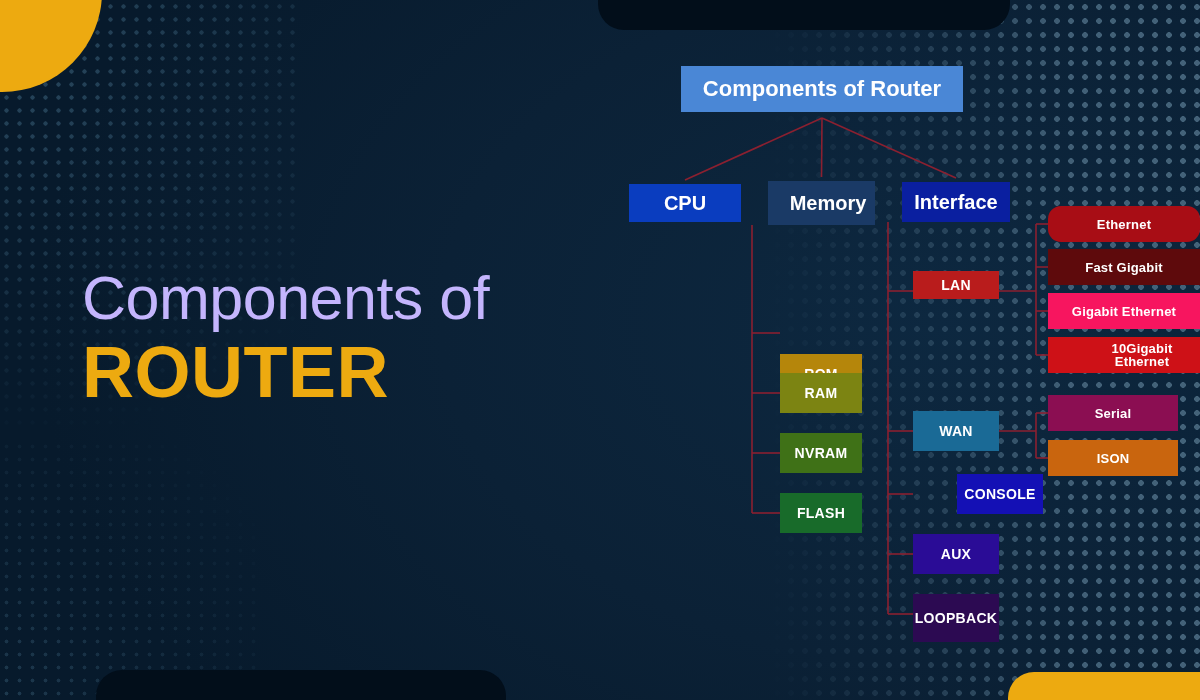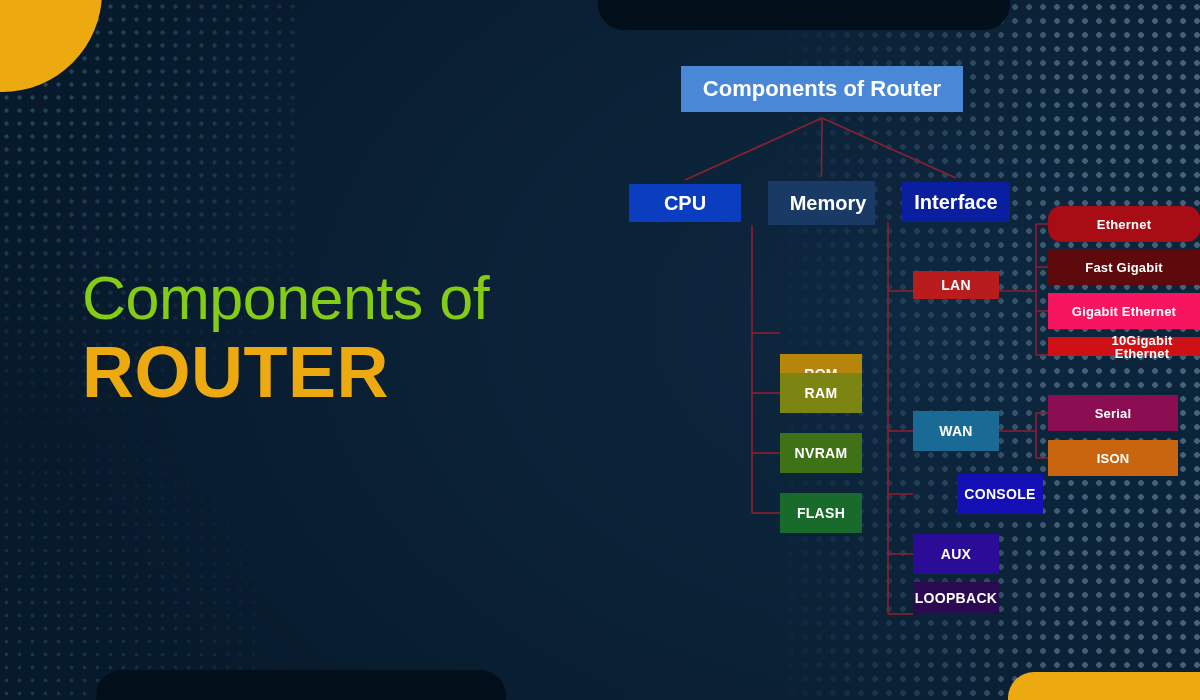--- a/index.html
+++ b/index.html
@@ -55,21 +55,21 @@
     background:#020E1A;border-radius:26px;
   }
   .dark-pill-bottom{
     position:absolute;left:96px;bottom:-32px;width:410px;height:62px;
     background:#020E1A;border-radius:26px;
   }
 
   
   .headline{position:absolute;left:82px;top:268px;width:600px;}
   .headline .line1{
-    font-size:61px;font-weight:400;color:#84cc16;letter-spacing:-0.5px;
+    font-size:61px;font-weight:400;color:#c4b5fd;letter-spacing:-0.5px;
     line-height:1.0;white-space:nowrap;
   }
   .headline .line2{
     font-size:72px;font-weight:bold;color:#EDAA10;letter-spacing:0.5px;
     line-height:1.05;margin-top:6px;white-space:nowrap;
   }
 
   
   #diagram{position:absolute;left:0;top:0;width:1200px;height:700px;}
   #wires{position:absolute;left:0;top:0;width:1200px;height:700px;}
@@ -159,33 +159,33 @@
         </div>
         <div class="node n-l2" style="left: 913px; top: 411px; width: 86px; height: 40px; background: rgb(26, 106, 150);">
           <span>WAN</span>
         </div>
         <div class="node n-l2" style="left: 913px; top: 474px; width: 86px; height: 40px; background: rgb(20, 16, 181); margin-left: 44px;">
           <span>CONSOLE</span>
         </div>
         <div class="node n-l2" style="left: 913px; top: 534px; width: 86px; height: 40px; background: rgb(42, 12, 150);">
           <span>AUX</span>
         </div>
-        <div class="node n-l2" style="left: 913px; top: 582px; width: 86px; height: 32px; background: rgb(44, 10, 82);">
+        <div class="node n-l2" style="left: 913px; top: 594px; width: 86px; height: 48px; background: rgb(44, 10, 82);">
           <span>LOOPBACK</span>
         </div>
         <div class="node n-leaf" style="left: 1048px; top: 206px; width: 152px; height: 36px; background: rgb(168, 13, 21); border-radius: 13px;">
           <span>Ethernet</span>
         </div>
         <div class="node n-leaf" style="left: 1048px; top: 249px; width: 152px; height: 36px; background: rgb(94, 10, 12);">
           <span>Fast Gigabit</span>
         </div>
         <div class="node n-leaf" style="left: 1048px; top: 293px; width: 152px; height: 36px; background: rgb(247, 21, 95);">
           <span>Gigabit Ethernet</span>
         </div>
-        <div class="node n-leaf" style="left: 1048px; top: 337px; width: 152px; height: 19px; background: rgb(206, 17, 23); padding-left: 36px;">
+        <div class="node n-leaf" style="left: 1048px; top: 337px; width: 152px; height: 36px; background: rgb(206, 17, 23); padding-left: 36px;">
           <span>10Gigabit Ethernet</span>
         </div>
         <div class="node n-leaf" style="left: 1048px; top: 395px; width: 130px; height: 36px; background: rgb(139, 14, 82);">
           <span>Serial</span>
         </div>
         <div class="node n-leaf" style="left: 1048px; top: 440px; width: 130px; height: 36px; background: rgb(201, 101, 14);">
           <span>ISON</span>
         </div>
       </div>
   </div>

